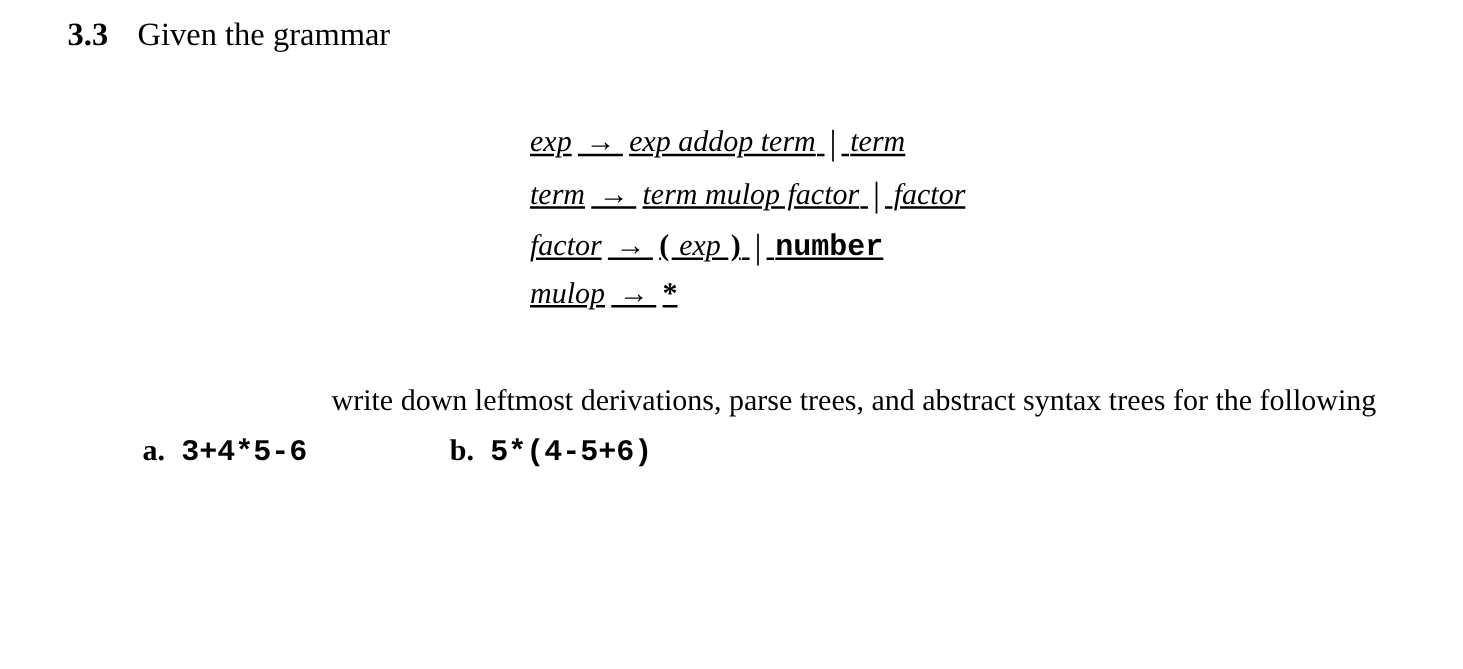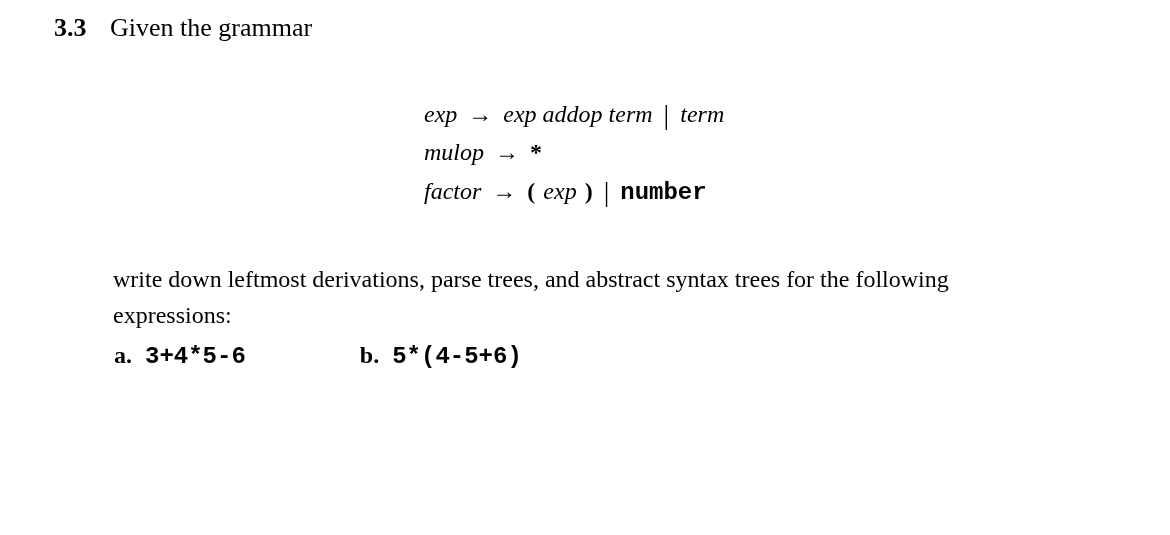--- a/index.html
+++ b/index.html
@@ -26,20 +26,21 @@
       font-weight: normal;
     }
     .grammar-block {
       margin-left: 370px;
       font-size: 24px;
       line-height: 1.45;
       margin-bottom: 50px;
     }
     .grammar-line {
       white-space: nowrap;
+      text-decoration: underline;
     }
     .nonterminal {
       font-style: italic;
     }
     .arrow {
       font-style: normal;
       margin: 0 4px;
     }
     .terminal-bold {
       font-weight: bold;
@@ -56,20 +57,21 @@
     .terminal {
       font-weight: bold;
       font-style: normal;
     }
     .instruction-text {
       font-size: 24px;
       line-height: 1.5;
       margin-left: 60px;
       margin-right: 20px;
       margin-bottom: 8px;
+      text-align: right;
     }
     .expressions-row {
       display: flex;
       margin-left: 60px;
       font-size: 24px;
       gap: 110px;
     }
     .expr-item {
       white-space: nowrap;
     }
@@ -86,25 +88,25 @@
 <body>
 
 <div class="section-header">
   <span class="section-number">3.3</span>
   <span>&nbsp;</span>
   <span class="section-title">Given the grammar</span>
 </div>
 
 <div class="grammar-block" id="grammar-block">
 <div class="grammar-line"><span class="nonterminal">exp</span><span class="arrow"> → </span><span class="nonterminal">exp addop term</span> <span class="pipe">|</span> <span class="nonterminal">term</span></div>
+    <div class="grammar-line"><span class="nonterminal">term</span><span class="arrow"> → </span><span class="nonterminal">term mulop factor</span> <span class="pipe">|</span> <span class="nonterminal">factor</span></div>
+    <div class="grammar-line"><span class="nonterminal">factor</span><span class="arrow"> → </span><span class="terminal">(</span><span class="nonterminal"> exp </span><span class="terminal">)</span> <span class="pipe">|</span> <span class="terminal-bold">number</span></div>
     <div class="grammar-line"><span class="nonterminal">mulop</span><span class="arrow"> → </span><span class="terminal">*</span></div>
-    <div class="grammar-line"><span class="nonterminal">factor</span><span class="arrow"> → </span><span class="terminal">(</span><span class="nonterminal"> exp </span><span class="terminal">)</span> <span class="pipe">|</span> <span class="terminal-bold">number</span></div>
   </div>
 
 <div class="instruction-text">
   <span>write down leftmost derivations, parse trees, and abstract syntax trees for the following</span><br>
-  <span>expressions:</span>
 </div>
 
 <div class="expressions-row" id="expressions-row">
 <div class="expr-item"><span class="expr-letter">a.</span><span class="expr-code">3+4*5-6</span></div>
     <div class="expr-item"><span class="expr-letter">b.</span><span class="expr-code">5*(4-5+6)</span></div>
   </div>
 
 </body></html>

